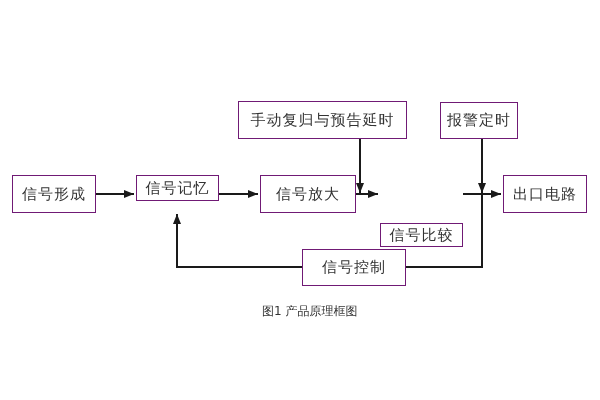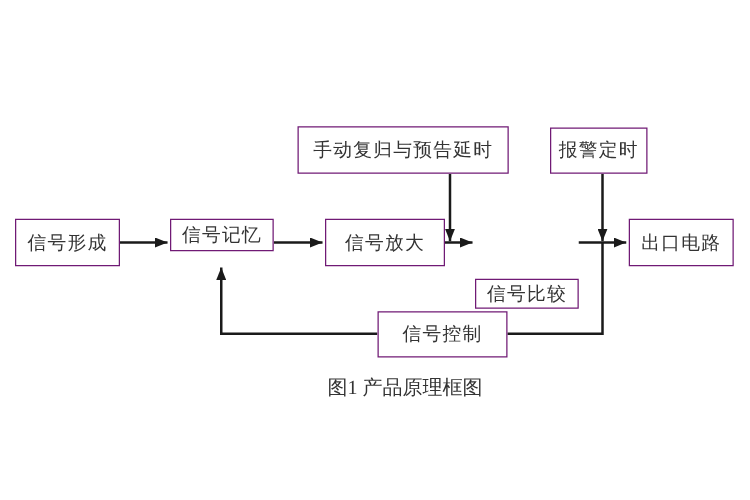--- a/index.html
+++ b/index.html
@@ -50,25 +50,24 @@
   }
   #connector-svg path.edge {
     stroke: #1a1a1a;
     stroke-width: 2;
     fill: none;
   }
   #caption {
     position: absolute;
     left: 262px;
     top: 301px;
-    font-size: 16px;
+    font-size: 12px;
     line-height: 20px;
     color: #333333;
     white-space: nowrap;
-    font-family: Liberation Serif, serif;
   }
 </style>
 </head>
 <body>
 
 <div id="canvas">
 
   <svg id="connector-svg" viewBox="0 0 600 400" xmlns="http://www.w3.org/2000/svg">
     <defs>
       <marker id="ah" markerUnits="userSpaceOnUse" markerWidth="10" markerHeight="8" refX="10" refY="4" orient="auto">

